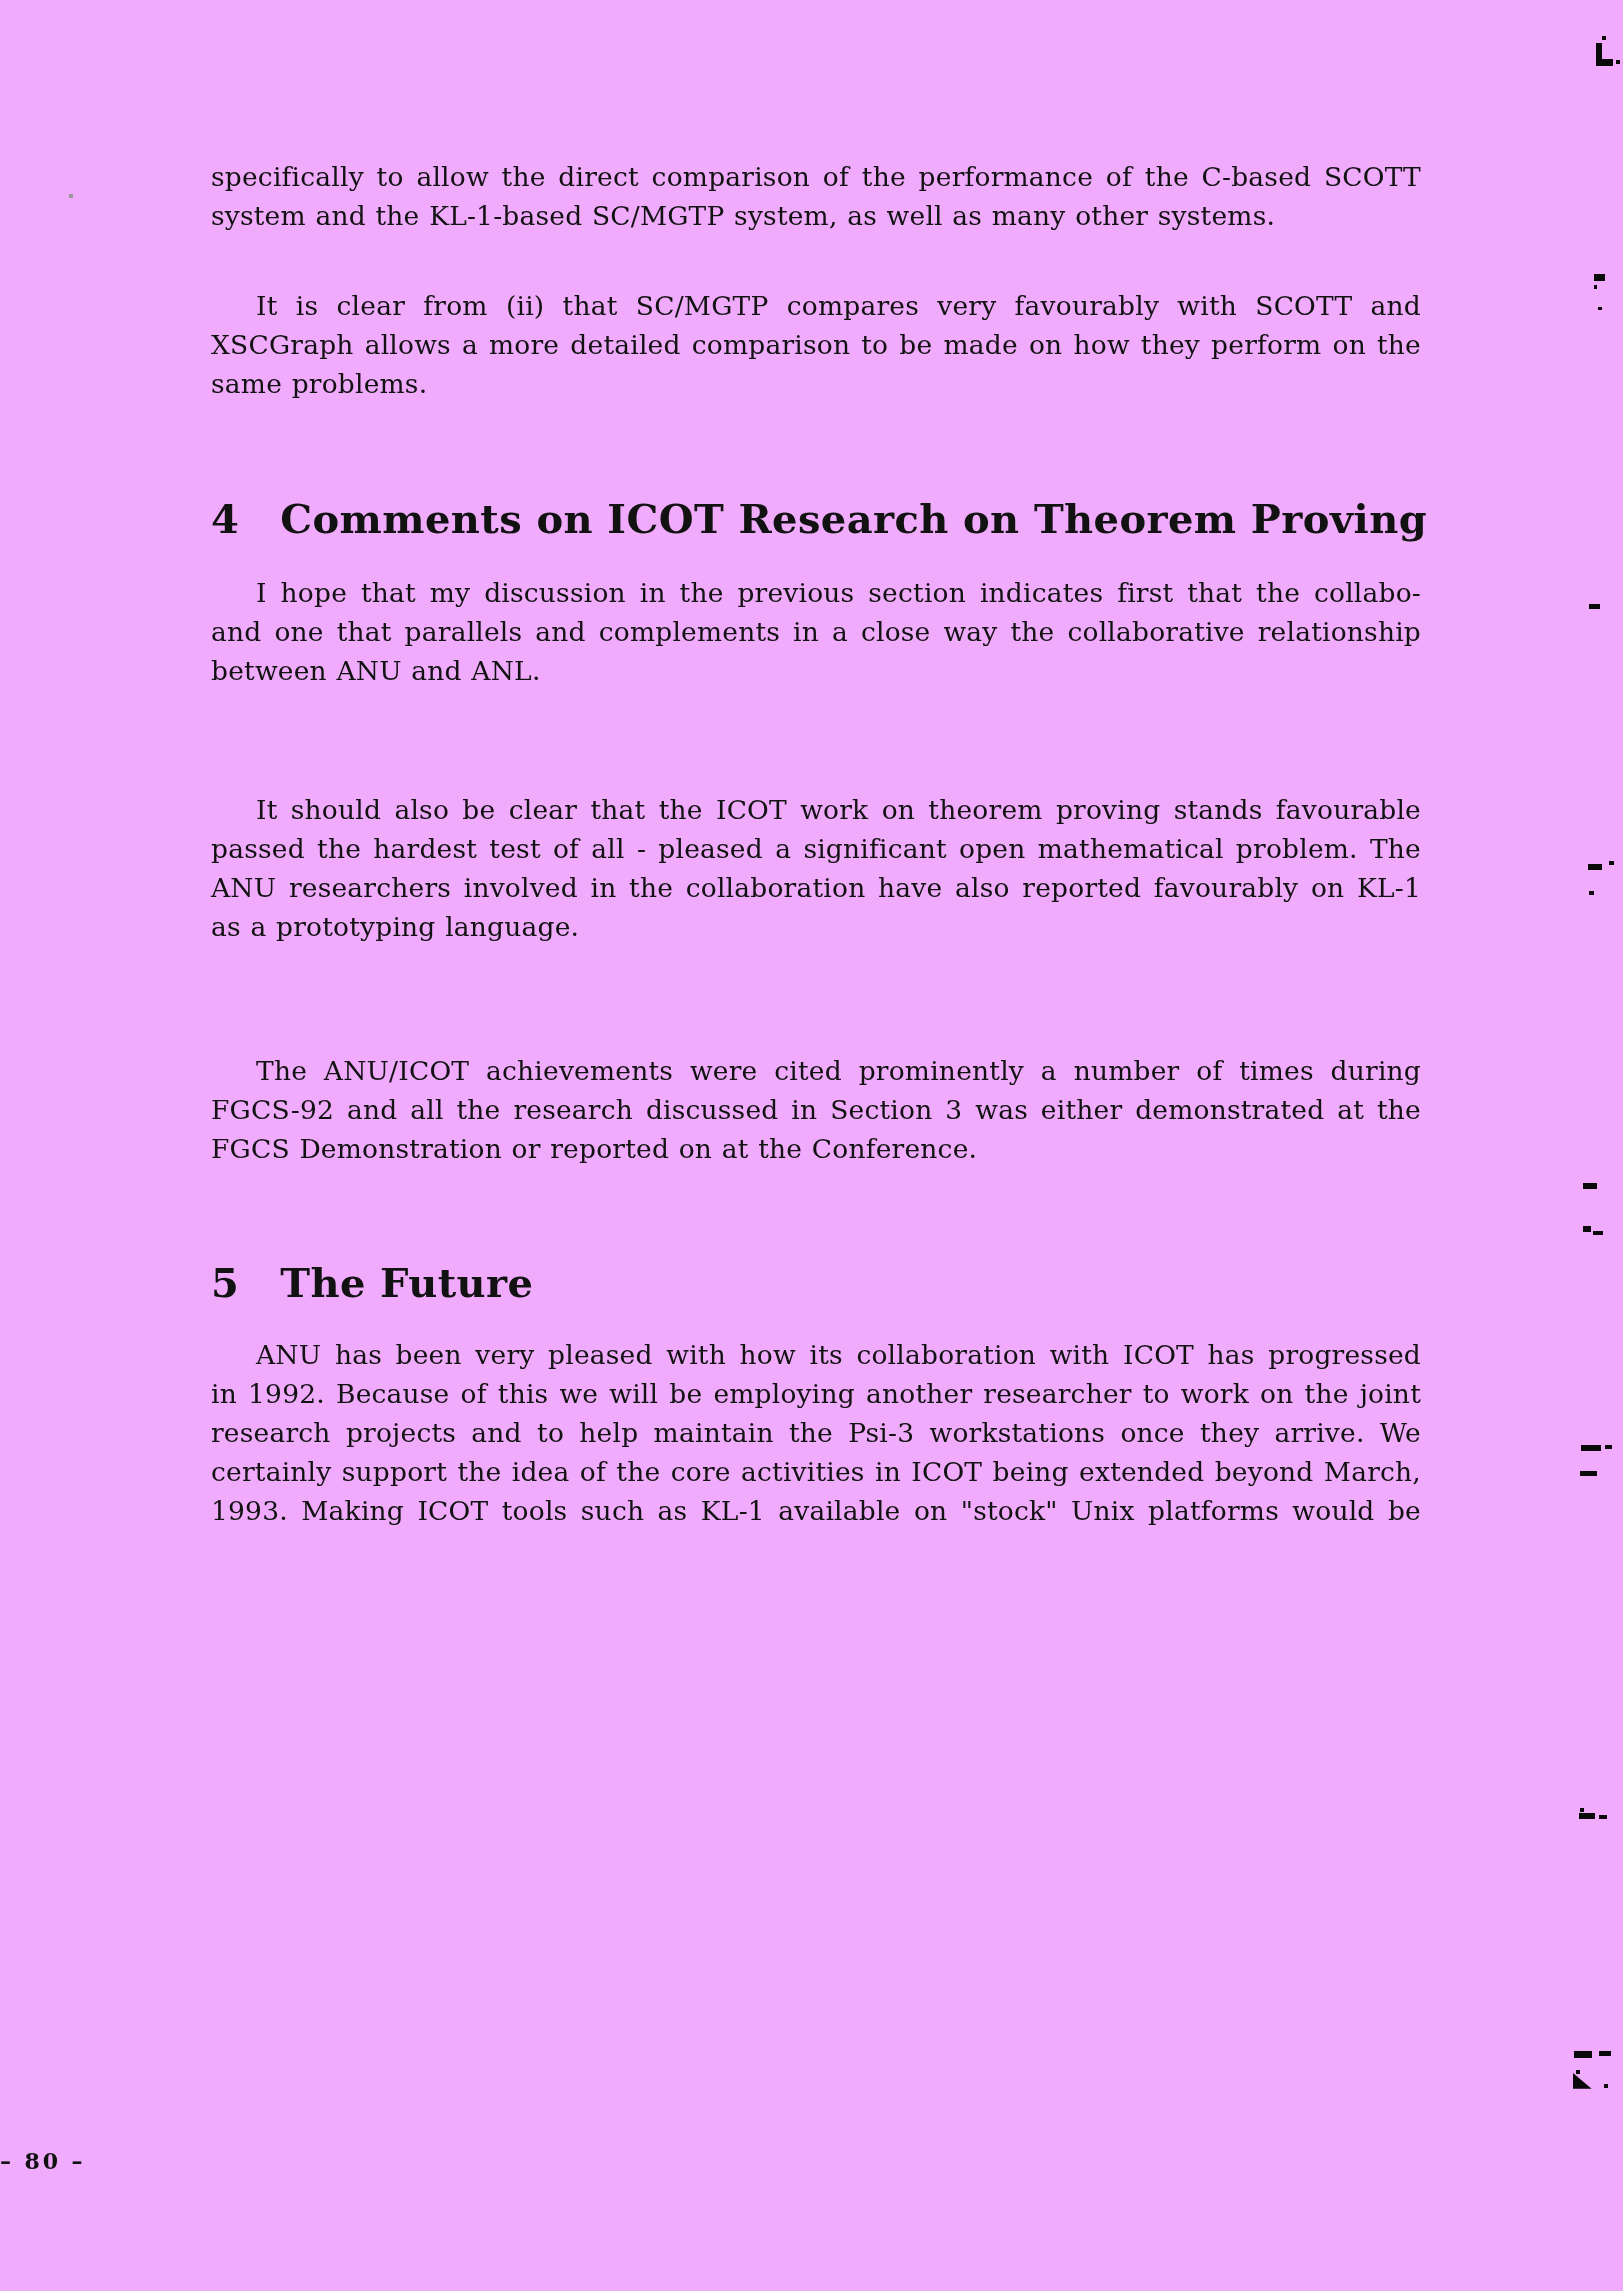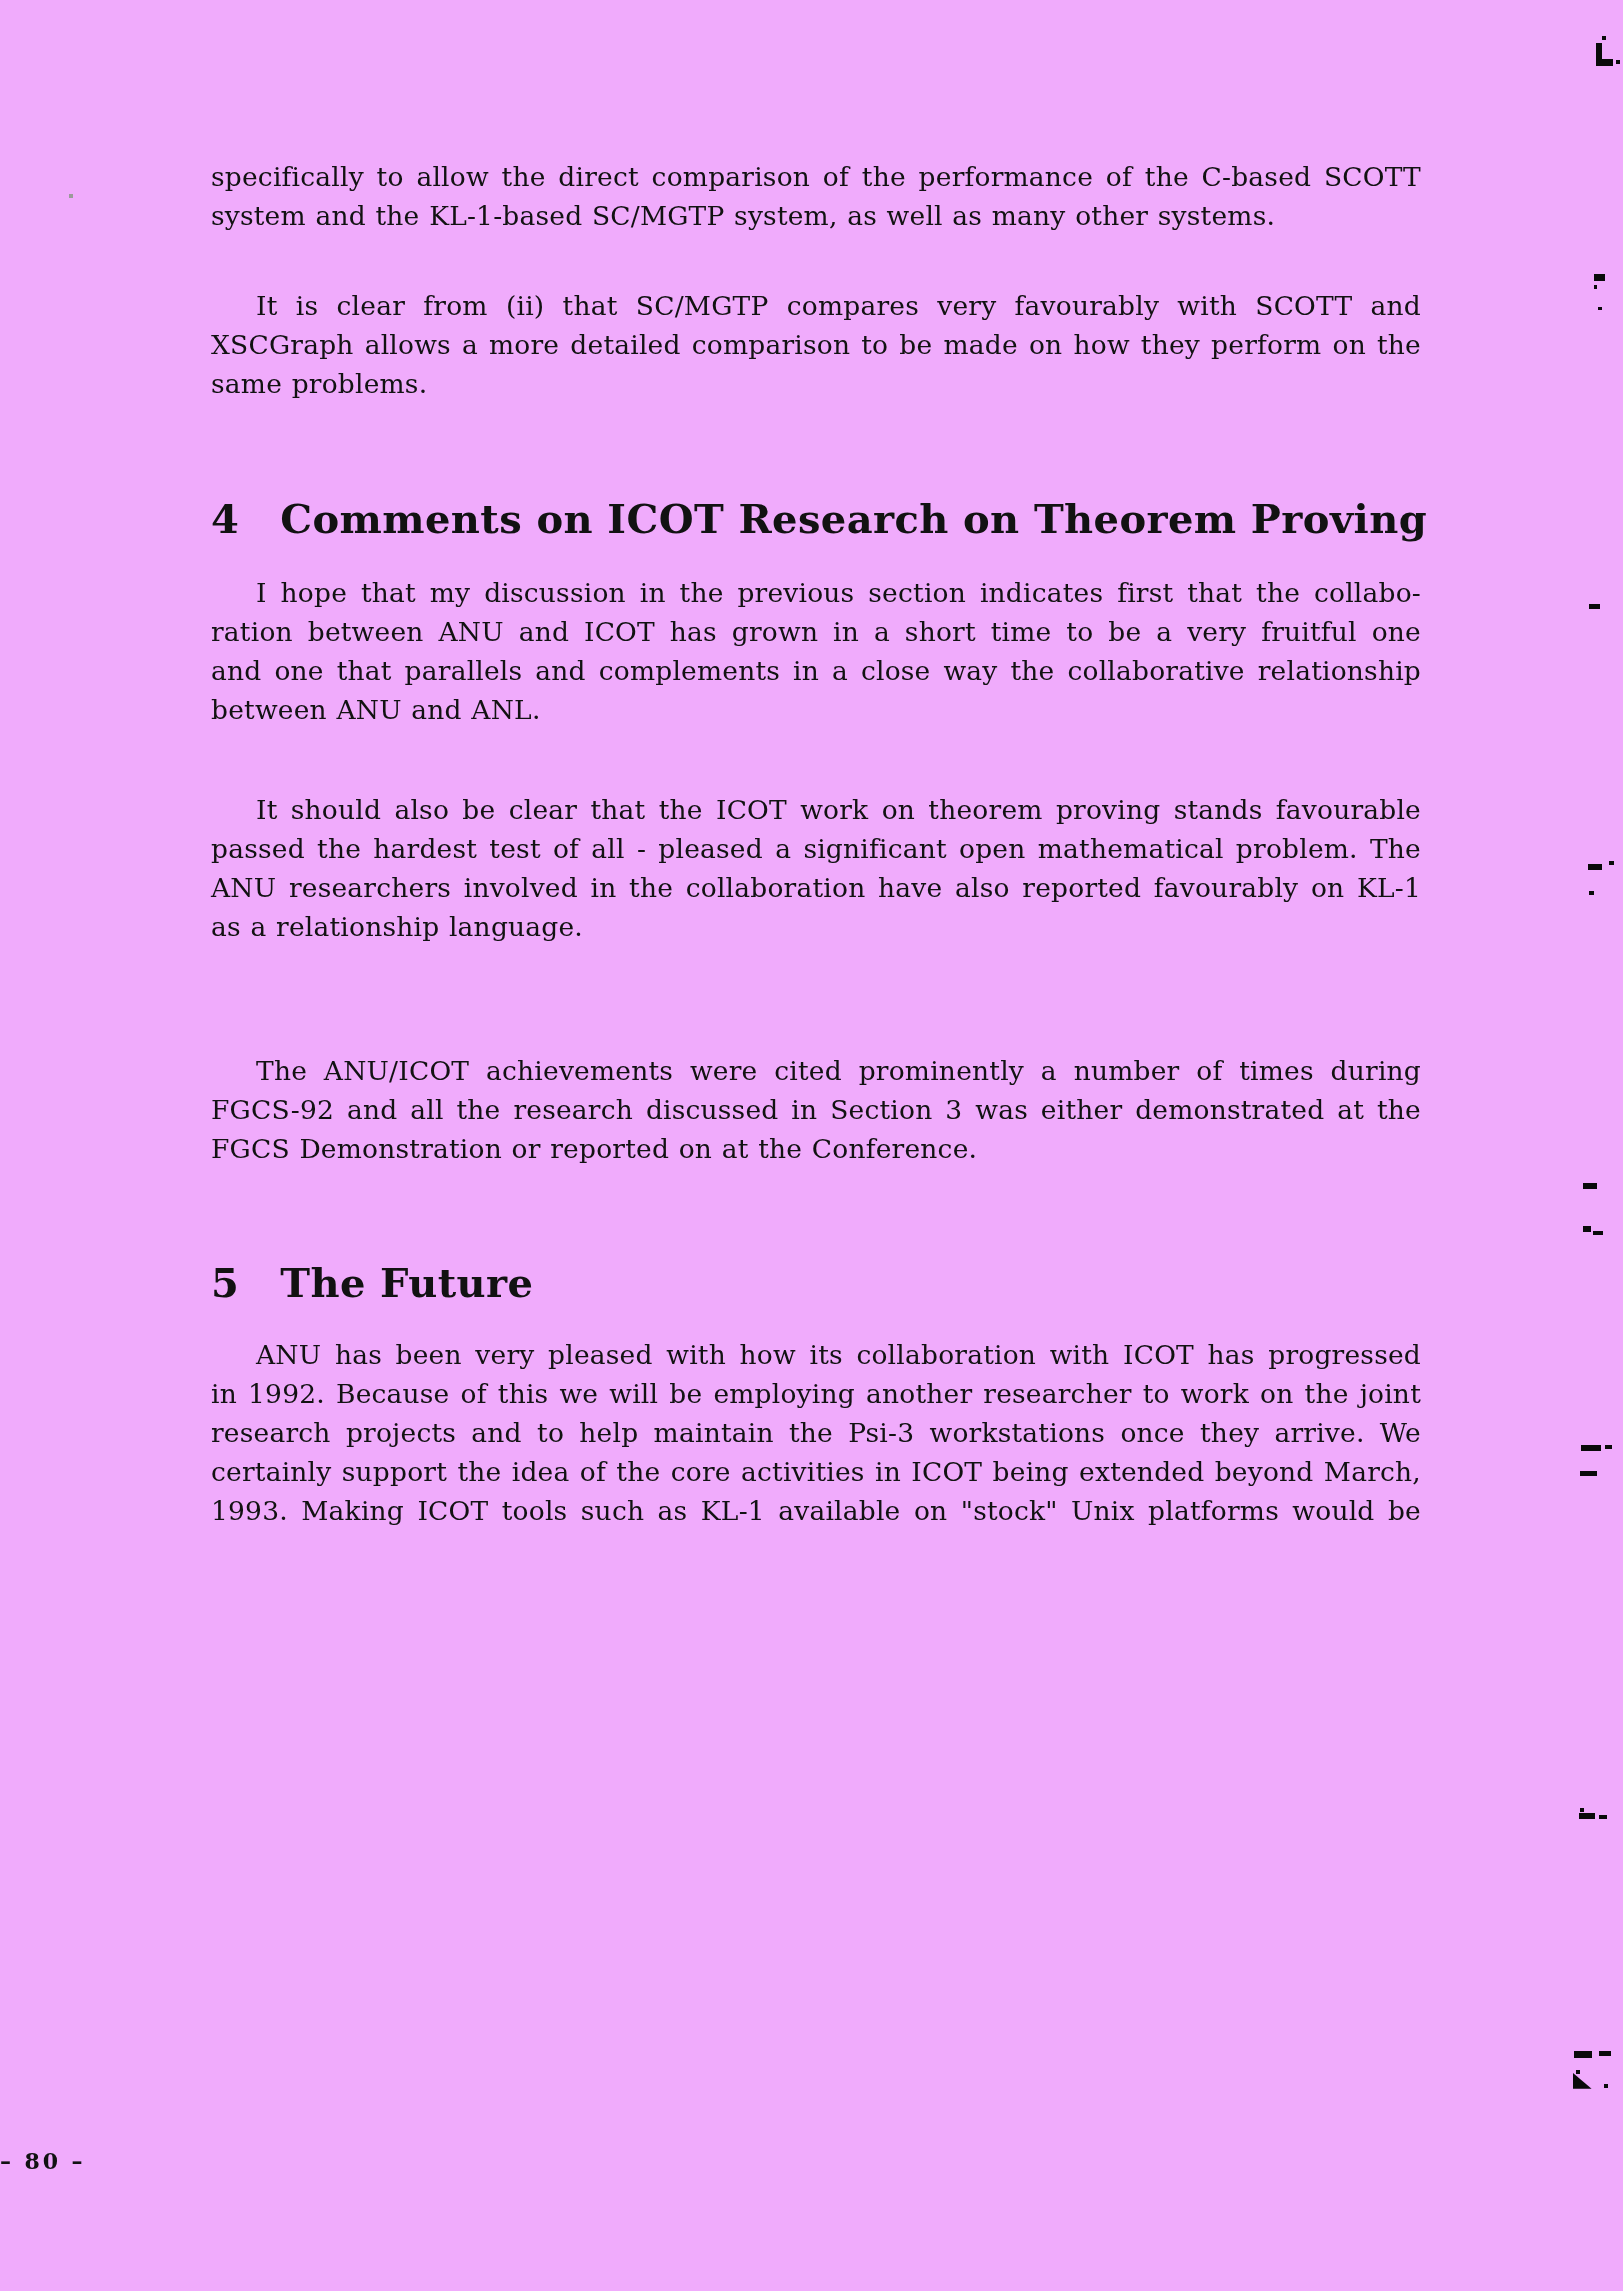--- a/index.html
+++ b/index.html
@@ -71,30 +71,29 @@
     <div class="line">XSCGraph allows a more detailed comparison to be made on how they perform on the</div>
     <div class="line last">same problems.</div>
   </div>
 
   <div class="heading" style="top:495px">
     <span class="num">4</span><span>Comments on ICOT Research on Theorem Proving</span>
   </div>
 
   <div class="block" style="top:573px">
     <div class="line indent">I hope that my discussion in the previous section indicates first that the collabo-</div>
-    <div class="line">ration between ANU and ICOT has grown in a short time to be a very fruitful one</div>
     <div class="line">and one that parallels and complements in a close way the collaborative relationship</div>
     <div class="line last">between ANU and ANL.</div>
   </div>
 
   <div class="block" style="top:790px">
     <div class="line indent">It should also be clear that the ICOT work on theorem proving stands favourable</div>
     <div class="line">passed the hardest test of all - pleased a significant open mathematical problem. The</div>
     <div class="line">ANU researchers involved in the collaboration have also reported favourably on KL-1</div>
-    <div class="line last">as a relationship language.</div>
+    <div class="line last">as a prototyping language.</div>
   </div>
 
   <div class="block" style="top:1051px">
     <div class="line indent">The ANU/ICOT achievements were cited prominently a number of times during</div>
     <div class="line">FGCS-92 and all the research discussed in Section 3 was either demonstrated at the</div>
     <div class="line last">FGCS Demonstration or reported on at the Conference.</div>
   </div>
 
   <div class="heading" style="top:1259px">
     <span class="num">5</span><span>The Future</span>

